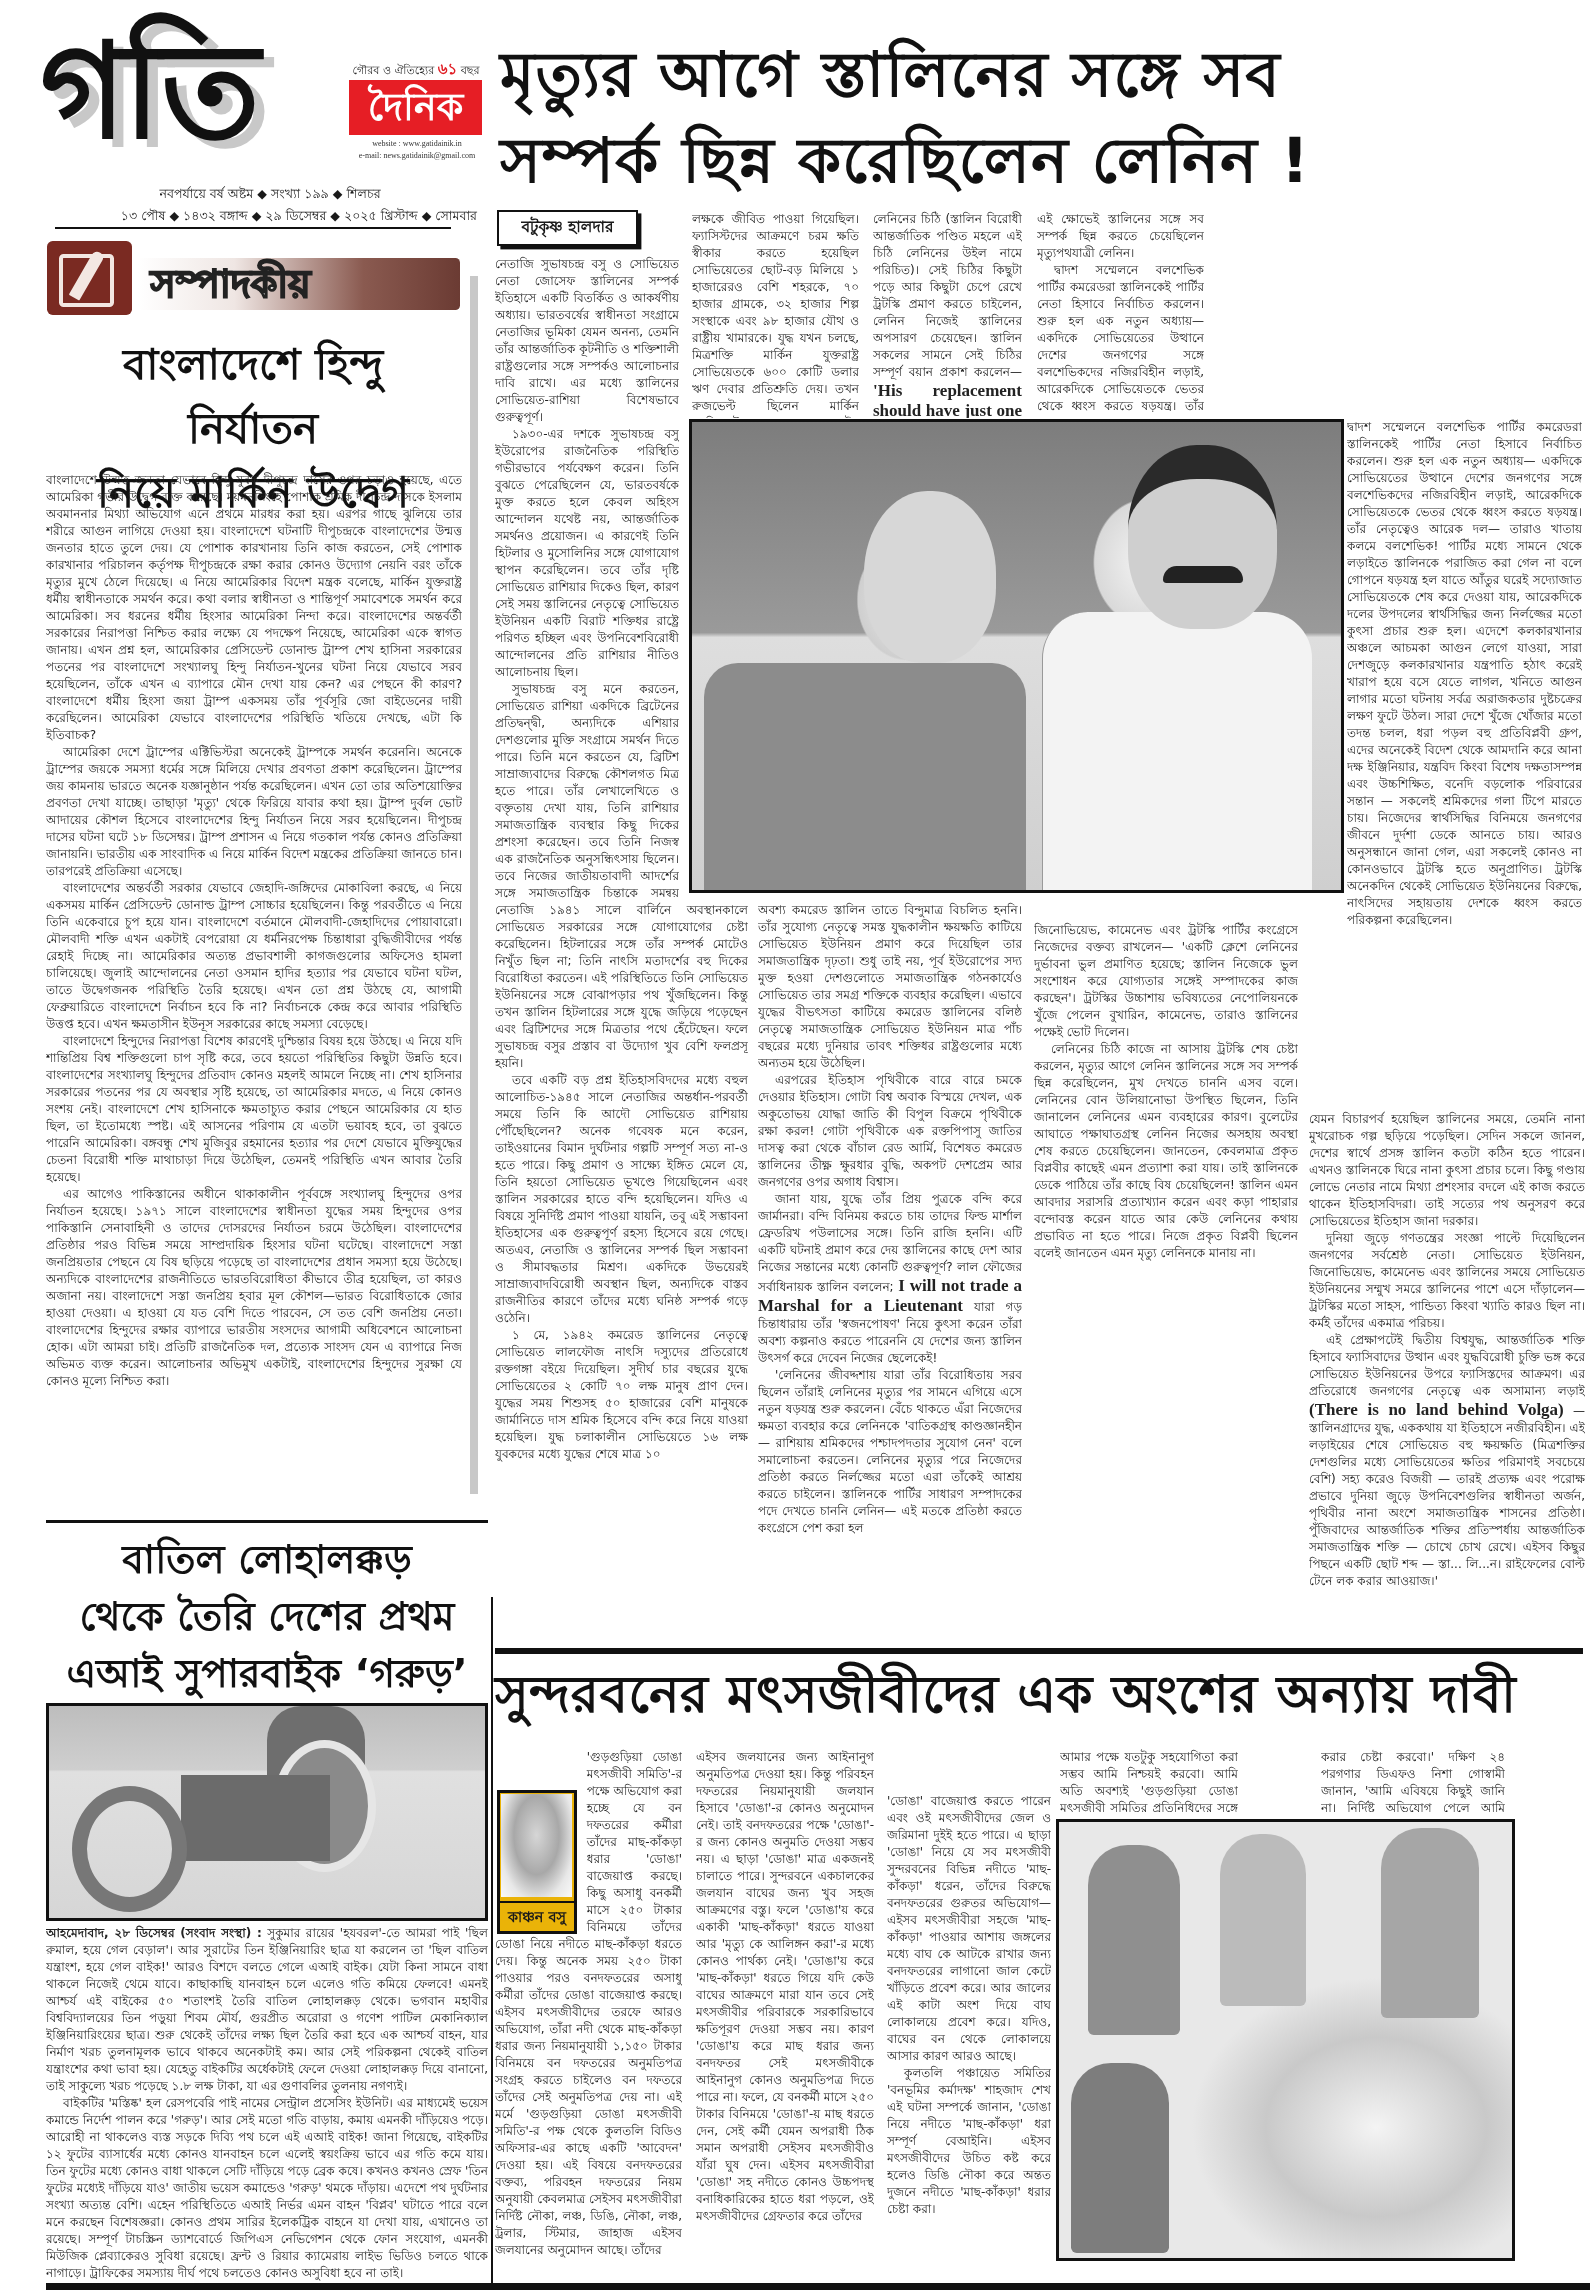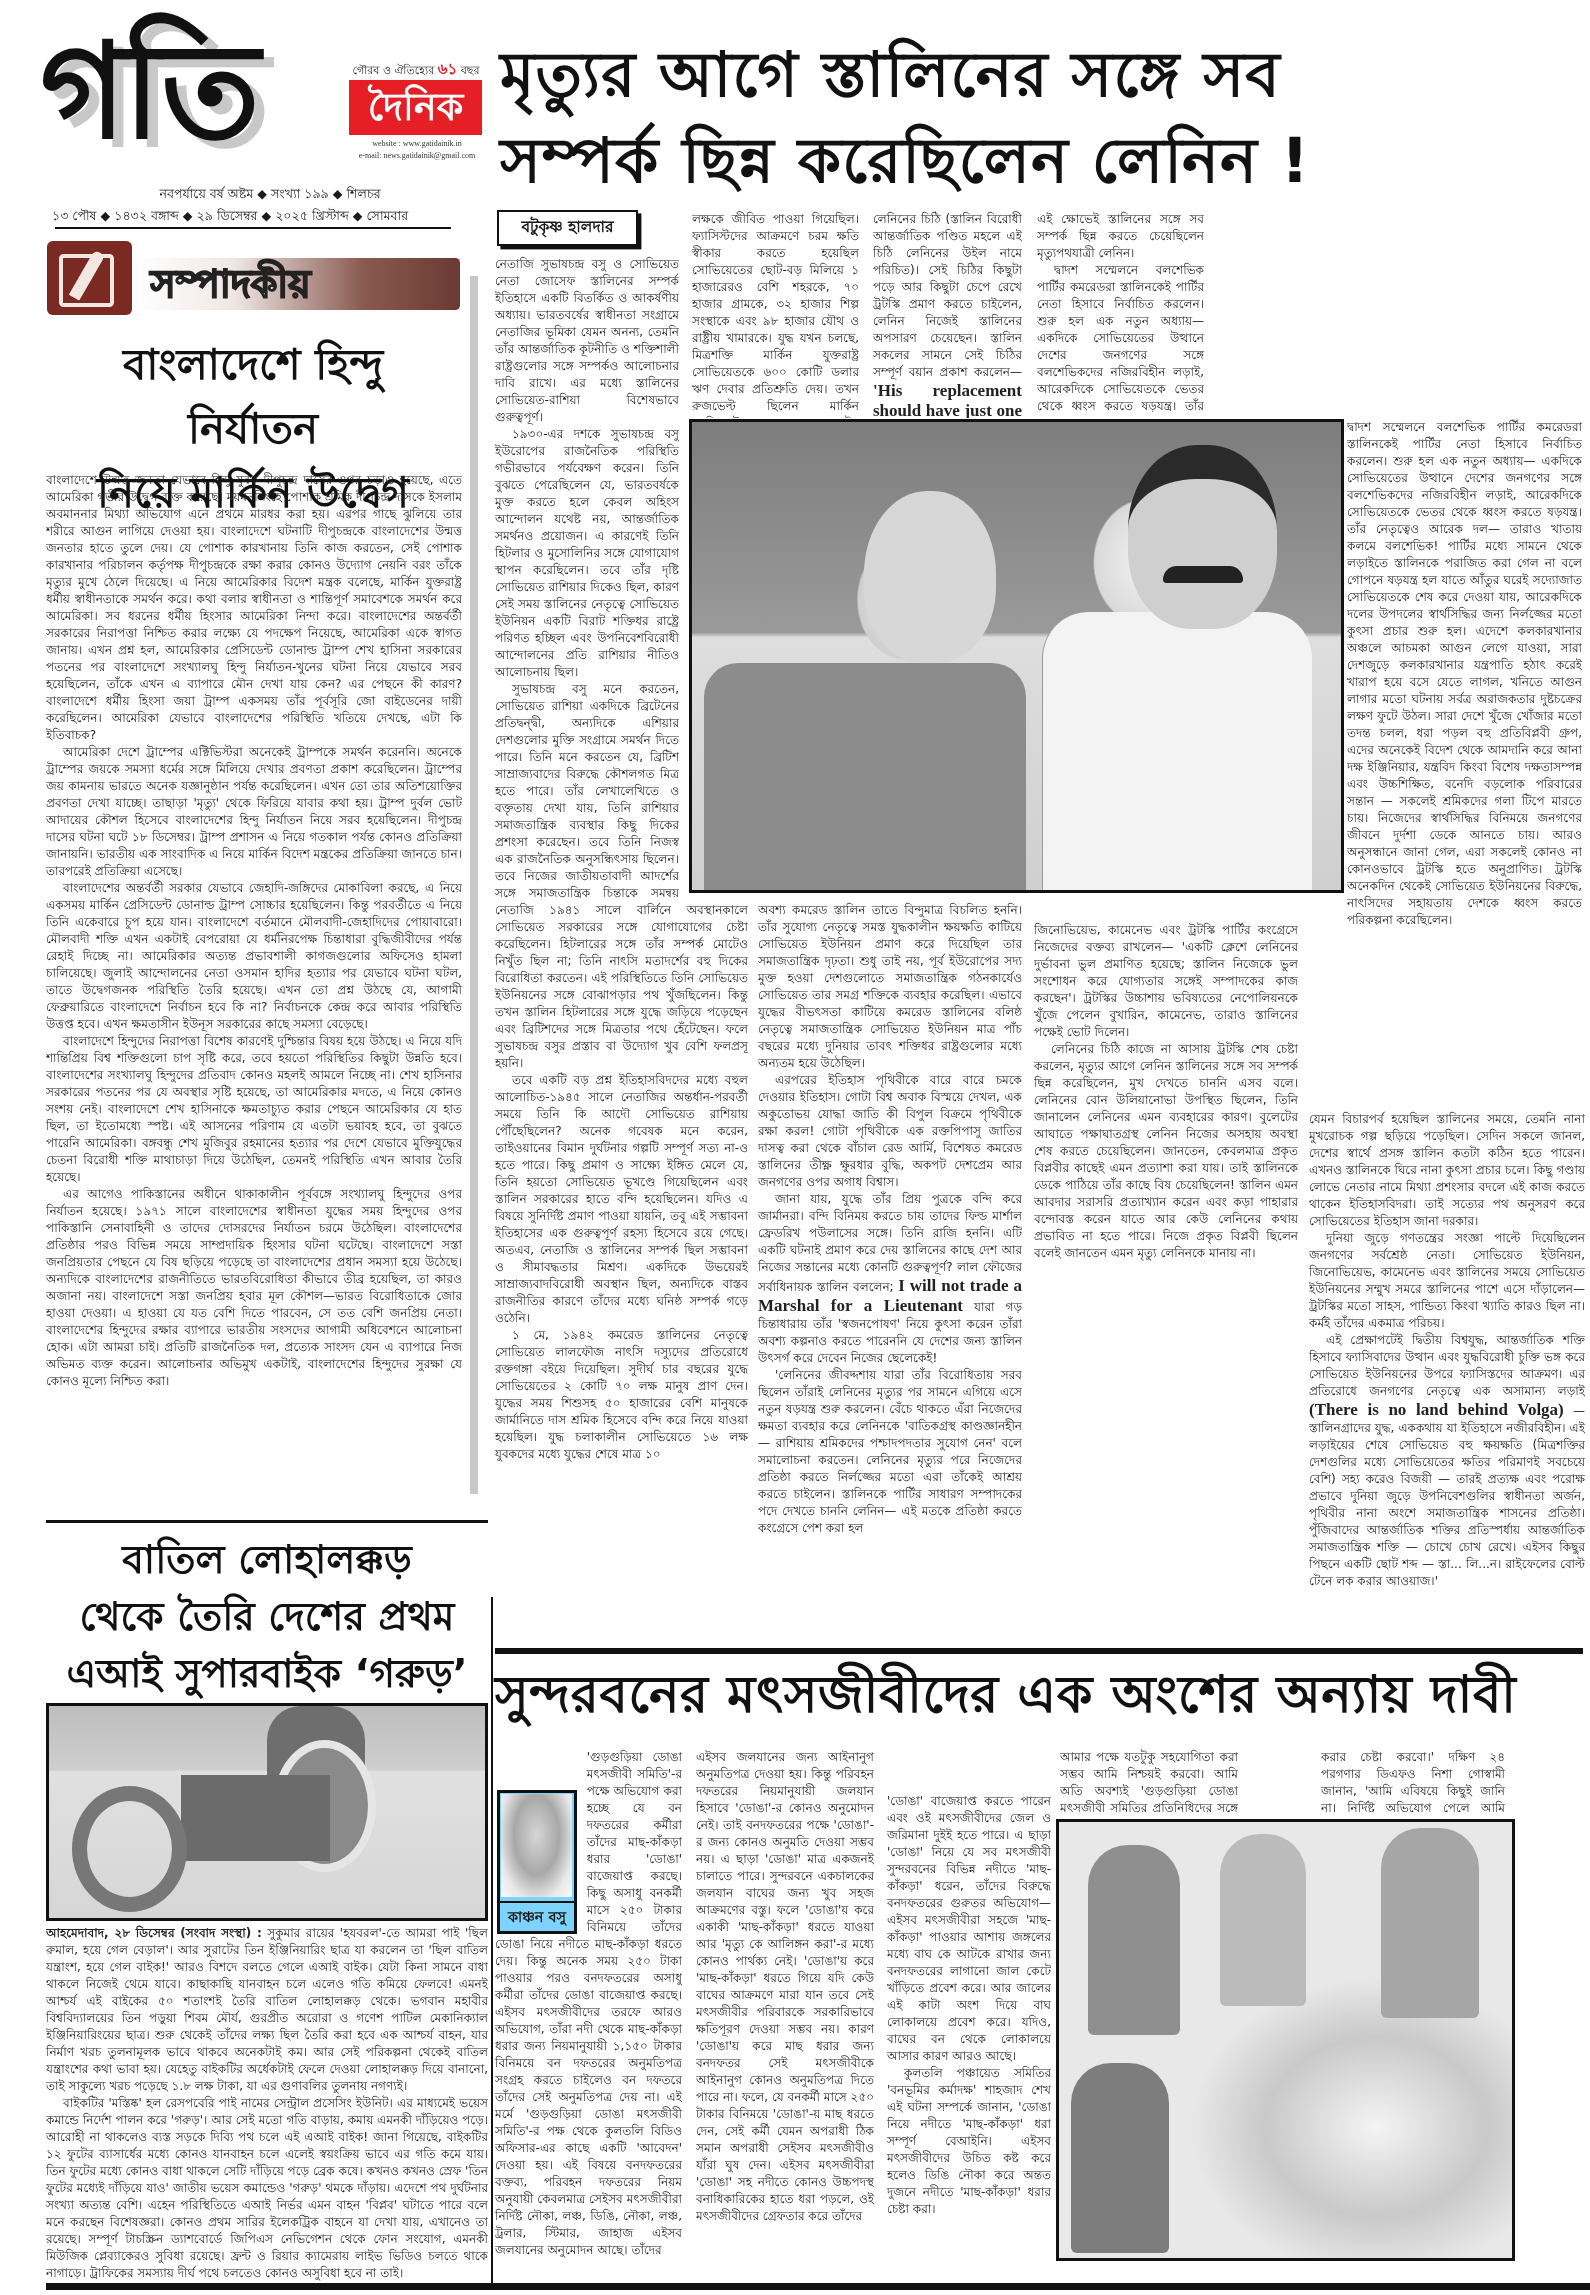--- a/index.html
+++ b/index.html
@@ -14,21 +14,21 @@
   }
   .tagline { position: absolute; left: 350px; top: 57px; width: 132px; font-size: 11px; text-align: center; }
   .tagline .num { color: #e01b22; font-weight: bold; font-size: 15px; }
   .dainik-box {
     position: absolute; left: 349px; top: 80px; width: 133px; height: 55px; background: #e61e25;
     color: #fff; font-size: 38px; font-weight: bold; text-align: center; line-height: 55px;
   }
   .web-info { position: absolute; left: 345px; top: 138px; width: 144px; text-align: center; font-family: Liberation Serif, serif; font-size: 8px; line-height: 11.5px; color: #333; }
 
   .issue-line1 { position: absolute; left: 69px; top: 185px; width: 402px; text-align: center; font-size: 12.6px; }
-  .issue-line2 { position: absolute; left: 52px; top: 207px; width: 425px; text-align: left; font-size: 12.6px; }
+  .issue-line2 { position: absolute; left: 52px; top: 207px; width: 425px; text-align: right; font-size: 12.6px; }
   .issue-rule { position: absolute; left: 55px; top: 227px; width: 396px; height: 1.7px; background: #111; }
 
   
   .main-head {
     position: absolute; left: 500px; top: 32px; width: 1085px; font-weight: bold;
     font-size: 62px; line-height: 86px; color: #111; letter-spacing: 1.1px;
   }
 
   
   .col { position: absolute; font-size: 12px; line-height: 17px; text-align: justify; color: #222; overflow: hidden; }
@@ -50,21 +50,21 @@
     font-size: 38px; font-weight: bold; line-height: 52px; padding-left: 12.6px; color: #fff;
     -webkit-text-stroke: 1.7px #222;
   }
   .ed-head { position: absolute; left: 52px; top: 333px; width: 402px; text-align: center; font-weight: bold; font-size: 42px; line-height: 64px; color: #111; }
 
   
   .byline-box {
     position: absolute; left: 497px; top: 210px; width: 141px; height: 36px; border: 2.3px solid #111;
     box-shadow: 3.4px 3.4px 0 #111; text-align: center; font-weight: bold; font-size: 15.5px; line-height: 31px; background: #fff;
   }
-  .author-box { position: absolute; left: 497px; top: 1790px; width: 80px; height: 144px; border: 3.4px solid #111; background: #7dd3fc; }
+  .author-box { position: absolute; left: 497px; top: 1790px; width: 80px; height: 144px; border: 3.4px solid #111; background: #eab308; }
   .author-photo { position: absolute; left: 1.1px; top: 1.1px; width: 71px; height: 103px; background: radial-gradient(ellipse at 50% 40%, #d6d6d6 0%, #a8a8a8 45%, #e8e8e8 75%, #fafafa 100%); }
   .author-name { position: absolute; left: 0; top: 108px; width: 74px; height: 29px; text-align: center; font-weight: bold; font-size: 14.4px; line-height: 29px; border-top: 2.3px solid #111; }
 
   
   .photo { position: absolute; border: 3.4px solid #111; overflow: hidden; }
   .photo-lenin-stalin {
     left: 689px; top: 419px; width: 655px; height: 474px;
     background:
       radial-gradient(ellipse 80px 98px at 33% 38%, #efefef 0%, #cfcfcf 60%, transparent 62%),
       radial-gradient(ellipse 86px 103px at 70% 30%, #f4f4f4 0%, #d9d9d9 60%, transparent 62%),

